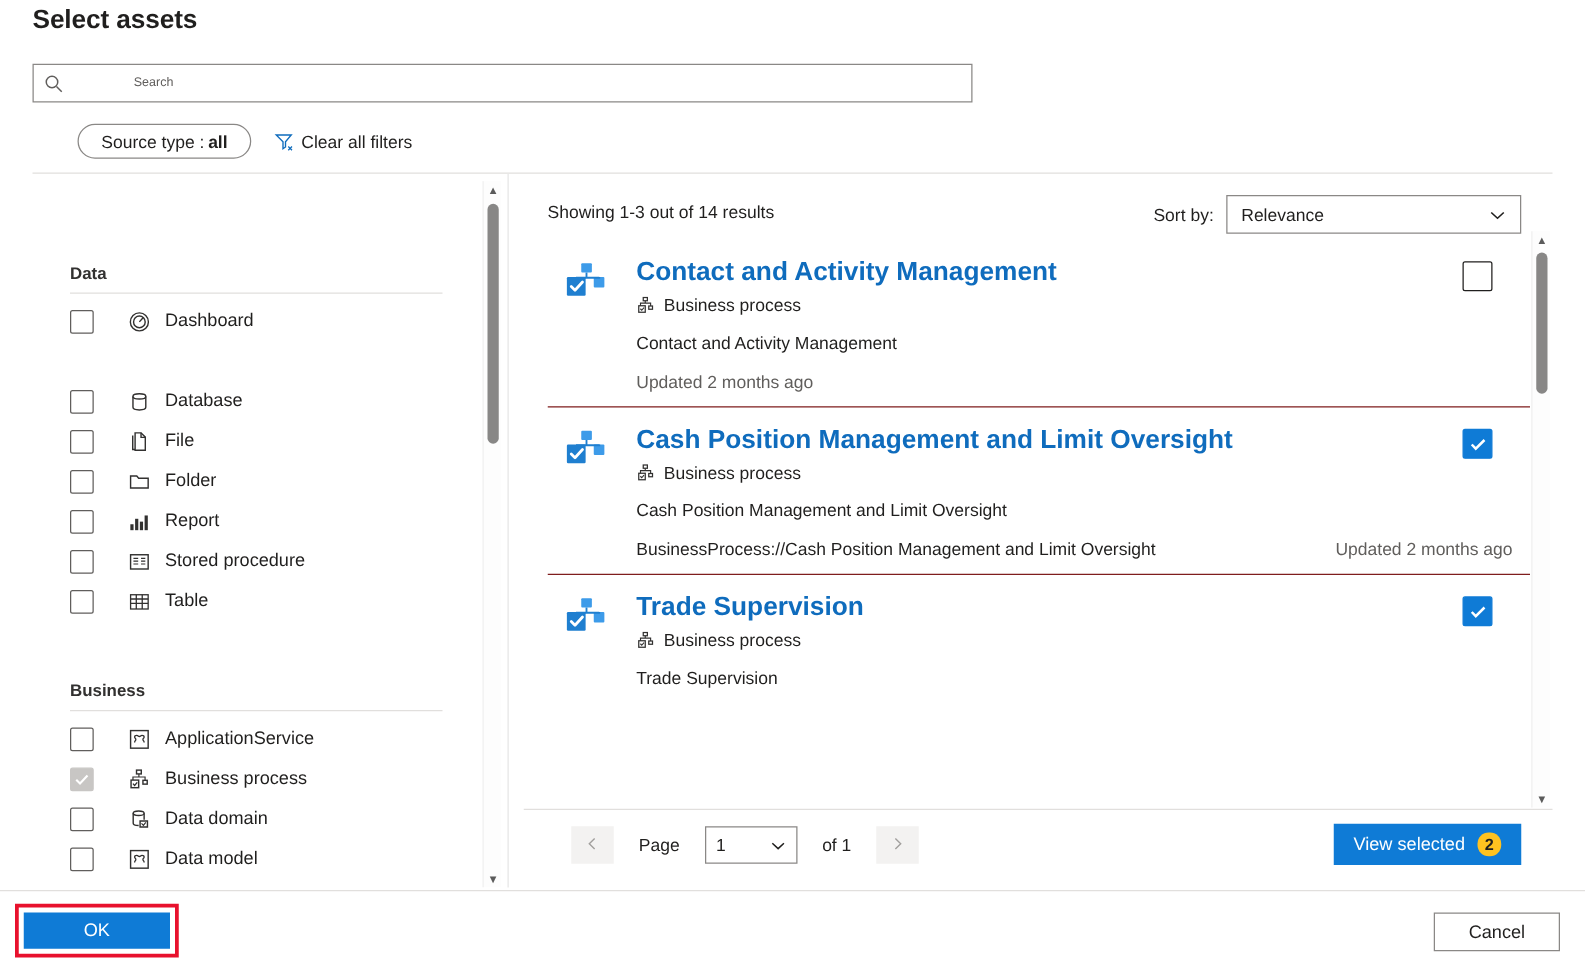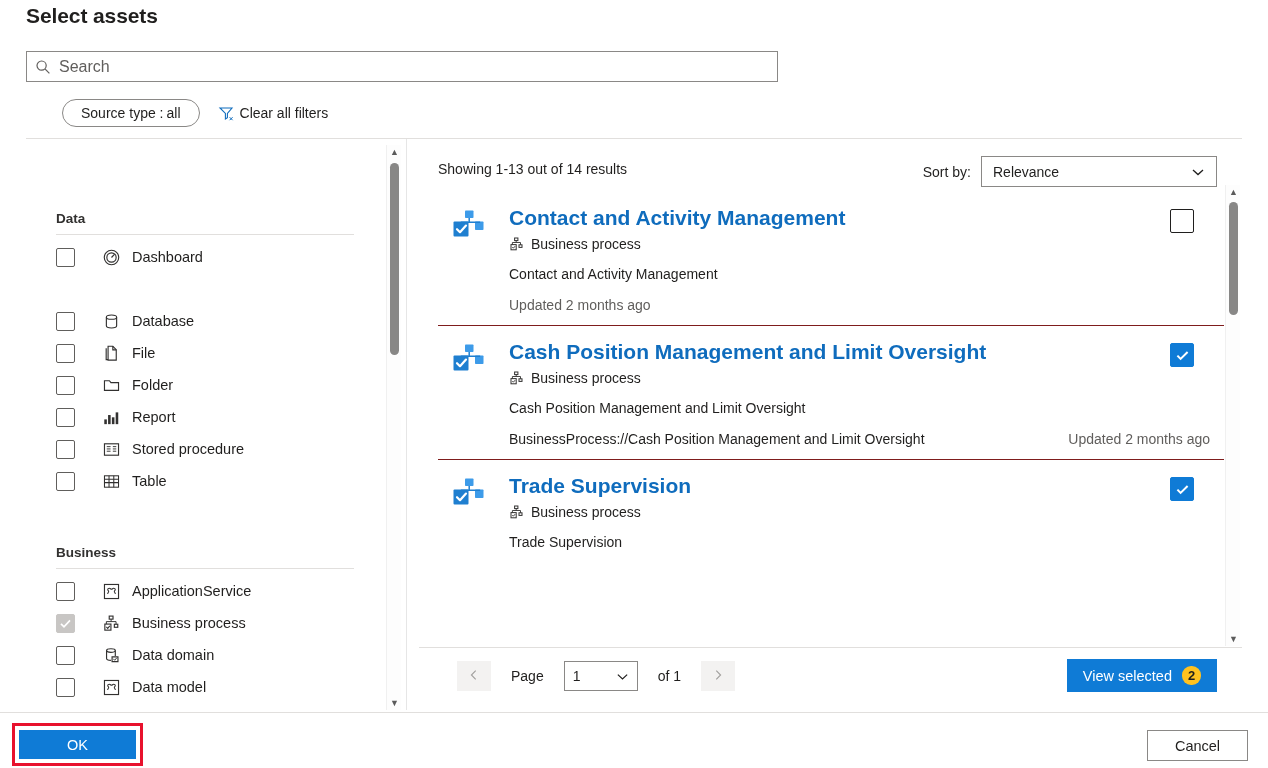--- a/index.html
+++ b/index.html
@@ -24,37 +24,38 @@
   .search-box {
     position: absolute; left: 26px; top: 51px;
     width: 752px; height: 31px;
     border: 1px solid #8a8886; background: #fff;
     display: flex; align-items: center; padding: 0 8px;
   }
   .search-icon { width: 16px; height: 16px; margin-right: 8px; flex: 0 0 auto; color:#605e5c; }
   .search-input {
     border: none; outline: none; flex: 1 1 auto;
     font-family: "Liberation Sans", sans-serif;
-    font-size: 16px; color: #a21caf; background: transparent;
+    font-size: 10px; color: #a21caf; background: transparent;
     padding: 0;
+    margin-left: 48px;
   }
   .search-input::placeholder { color: #605e5c; }
 
   
   .filter-row {
     position: absolute; left: 62px; top: 99px;
     display: flex; align-items: center; gap: 18px;
   }
   .source-pill {
     height: 28px; border: 1px solid #8a8886; border-radius: 16px;
     display: flex; align-items: center; padding: 0 18px;
     font-size: 14px; color: #201f1e; background: #fff; cursor: pointer;
     white-space: nowrap;
   }
-  .source-pill b { font-weight: 400; margin-left: 3px; }
+  .source-pill b { font-weight: 700; margin-left: 3px; }
   .clear-filters {
     display: flex; align-items: center; gap: 5px;
     font-size: 14px; color: #201f1e; cursor: pointer;
   }
   .clear-filters .cf-icon { width: 17px; height: 17px; color:#0f6cbd; }
 
   
   .divider-top {
     position: absolute; left: 26px; top: 138px; width: 1216px; height: 1px;
     background: #e1dfdd;
@@ -403,21 +404,21 @@
         <div class="thumb" style="top:18px; height:192px;"></div>
         <div class="arr dn">▼</div>
       </div>
     </div>
 
     <div class="panel-sep" style="left:406px;"></div>
 
     <div class="results-panel">
 
       <div class="results-head">
-        <div class="showing">Showing 1-13 out of 14 results</div>
+        <div class="showing">Showing 1-3 out of 14 results</div>
         <div class="sortby-wrap">
           <span class="sortby-label">Sort by:</span>
           <div class="sort-select">
             <span>Relevance</span>
             <span class="chev">
               <svg viewBox="0 0 14 14" fill="none" stroke="currentColor" stroke-width="1.3">
                   <path d="M2 5l5 4.6L12 5"></path>
                 </svg>
             </span>
           </div>

